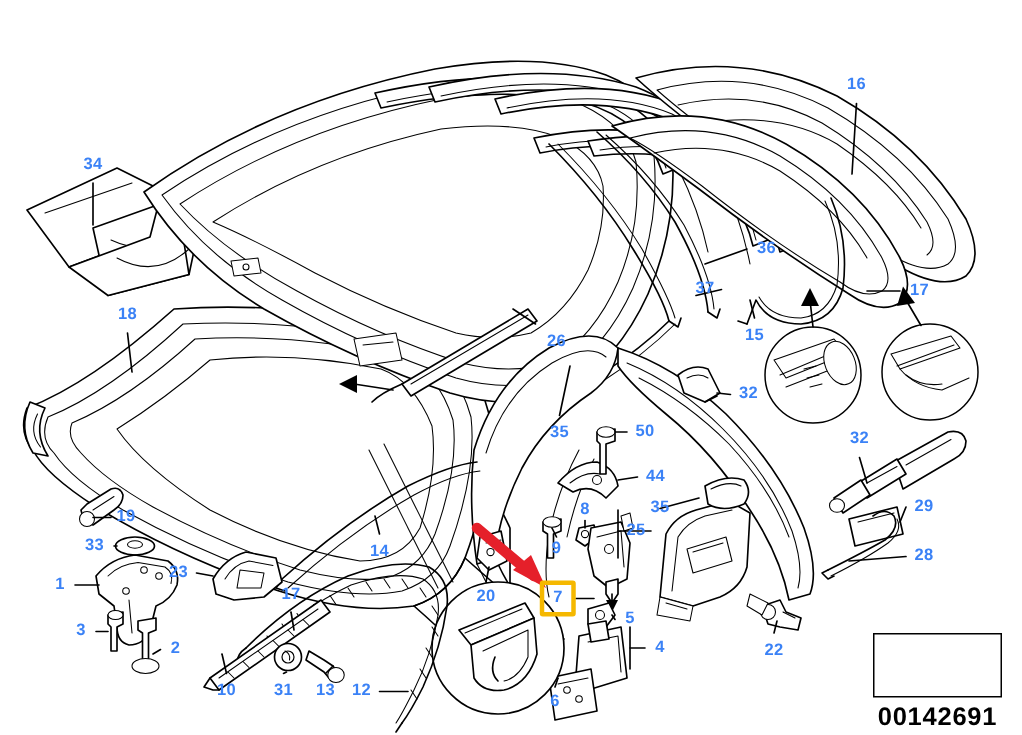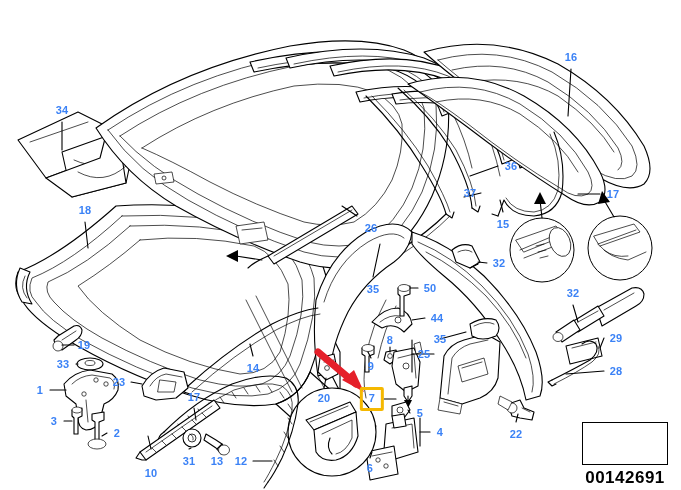--- a/index.html
+++ b/index.html
@@ -483,21 +483,21 @@
       <div class="callout" style="left: 40px; top: 390px;">1</div>
       <div class="callout" style="left: 119px; top: 382px;">23</div>
       <div class="callout" style="left: 324px; top: 398px;">20</div>
       <div class="callout" style="left: 194px; top: 397px;">17</div>
       <div class="callout highlighted" style="left: 372px; top: 399px;">7</div>
       <div class="callout" style="left: 420px; top: 413px;">5</div>
       <div class="callout" style="left: 54px; top: 421px;">3</div>
       <div class="callout" style="left: 117px; top: 433px;">2</div>
       <div class="callout" style="left: 440px; top: 432px;">4</div>
       <div class="callout" style="left: 516px; top: 434px;">22</div>
-      <div class="callout" style="left: 151px; top: 461px; margin-top: 12px;">10</div>
+      <div class="callout" style="left: 151px; top: 461px;">10</div>
       <div class="callout" style="left: 189px; top: 461px;">31</div>
       <div class="callout" style="left: 217px; top: 461px;">13</div>
       <div class="callout" style="left: 241px; top: 461px;">12</div>
       <div class="callout" style="left: 370px; top: 468px;">6</div>
     </div>
 
   <div id="diagram-id-box"></div>
   <div id="diagram-id-label">00142691</div>
 
 </div>

